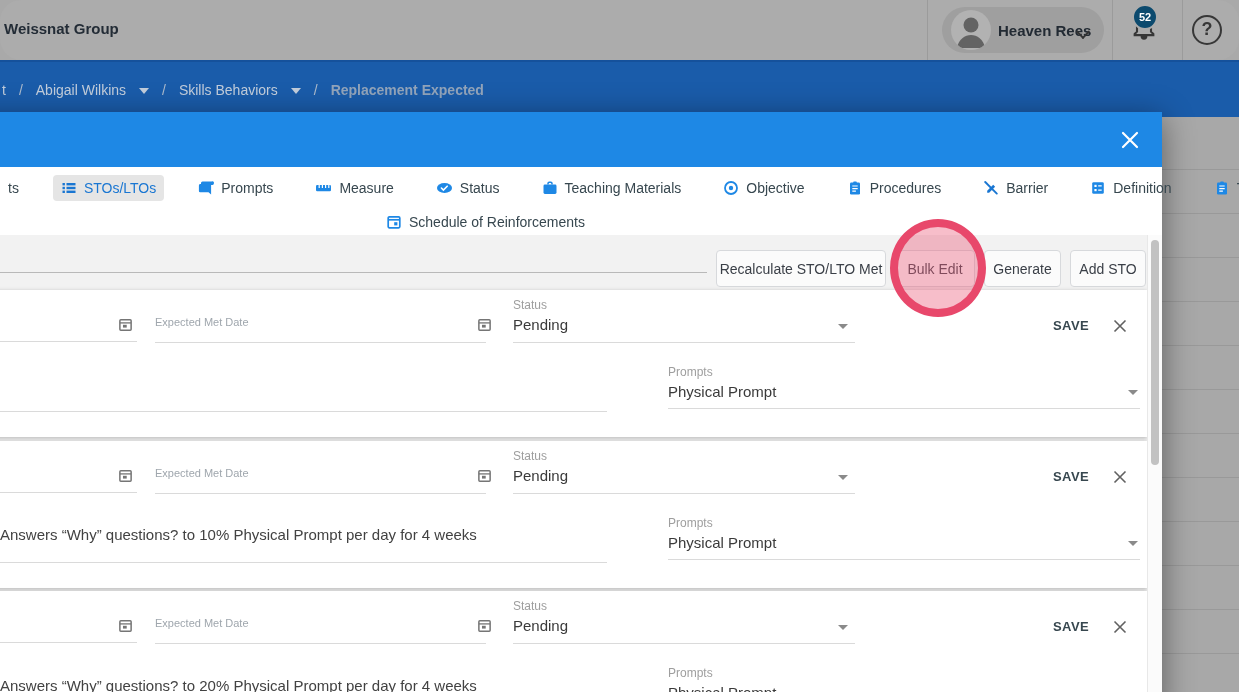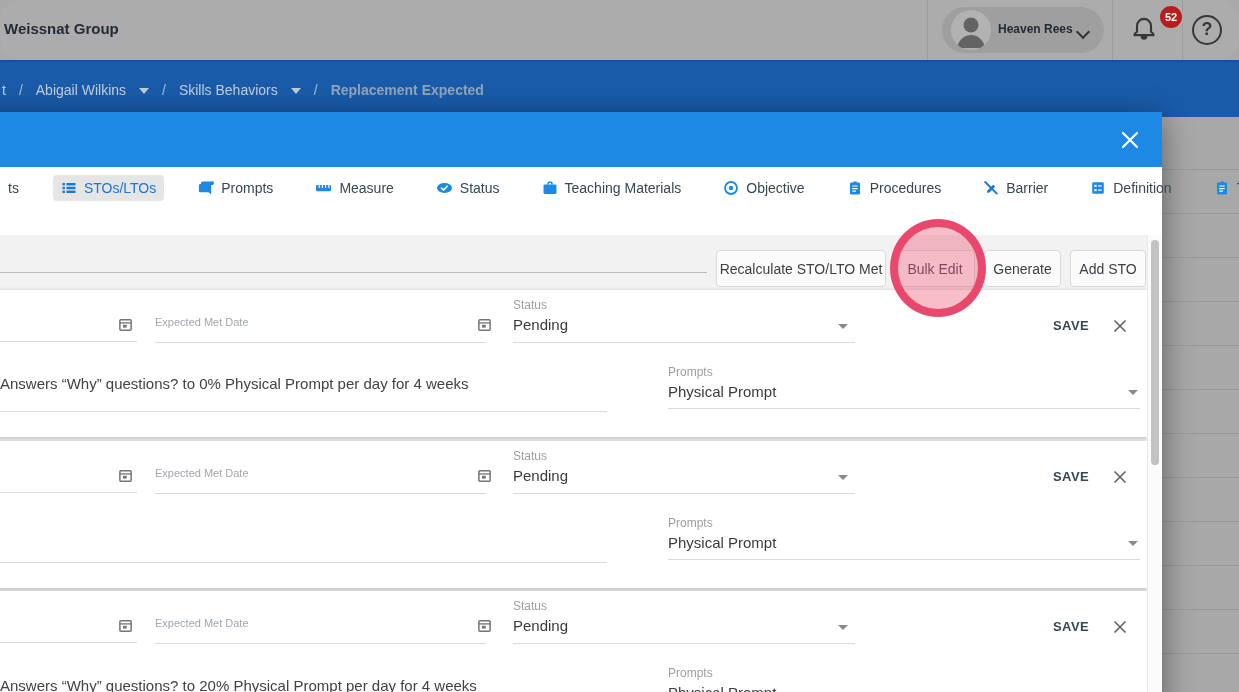--- a/index.html
+++ b/index.html
@@ -8,24 +8,24 @@
     position: relative; overflow: hidden;
     font-family: "Liberation Sans", sans-serif;
     background:#a9a9a9;
   }
   
   .topbar { position:absolute; top:0; left:0; right:0; height:60px; background:#acacac; z-index:1;border-radius:21px; }
   .topbar .company { position:absolute; left:4px; top:20px; font-size:15px; font-weight:700; color:#232c36; }
   .tb-divider { position:absolute; top:0; width:1px; height:60px; background:#9b9b9b; }
   .user-chip { position:absolute; left:942px; top:7px; width:162px; height:46px; border-radius:23px; background:#9f9f9f; }
   .avatar { position:absolute; left:9px; top:3px; width:40px; height:40px; border-radius:50%; background:#b2b2b2; overflow:hidden; }
-  .user-name { position:absolute; left:56px; top:15px; font-size:12px; font-weight:700; color:#222a33; }
+  .user-name { position:absolute; left:56px; top:15px; font-size:15px; font-weight:700; color:#222a33; }
   .chevron-down { position:absolute; left:136px; top:20px; width:10px; height:10px; border-right:2px solid #333; border-bottom:2px solid #333; transform:rotate(45deg); }
   .bell-wrap { position:absolute; left:1130px; top:12px; width:46px; height:40px; }
-  .badge { position:absolute; left:28px; top:-8px; min-width:26px; height:26px; border-radius:13px; background:#b91c1c; border:2px solid #acacac;
+  .badge { position:absolute; left:2px; top:-8px; min-width:26px; height:26px; border-radius:13px; background:#0c4a6e; border:2px solid #acacac;
            color:#fff; font-size:11px; font-weight:700; text-align:center; line-height:22px; }
   .help-wrap { position:absolute; left:1192px; top:15px; width:30px; height:30px; border:2.5px solid #373737; border-radius:50%;
                color:#373737; font-size:18px; font-weight:700; text-align:center; line-height:25px; }
   
   .crumbbar { position:absolute; top:60px; left:0; right:0; height:57px; background:#1a5caa; border-top:2px solid #15519b; z-index:1; }
   .crumbs { position:absolute; left:2px; top:0; height:100%; display:flex; align-items:center; gap:13px; font-size:14px; color:#c3cedc; }
   .crumb-sep { color:#aebccd; }
   .crumb-caret { width:0; height:0; border-left:5px solid transparent; border-right:5px solid transparent; border-top:6px solid #c3cedc; margin-top:2px; }
   .crumb-current { font-weight:700; color:#93a5bb; }
   .toggle { position:absolute; left:1008px; top:82px; width:32px; height:14px; border-radius:7px; background:#2a5b8c; }
@@ -219,20 +219,30 @@
       </div>
       <div class="tab">
         <svg width="16" height="16" viewBox="0 0 16 16">
             <rect x="3" y="2.5" width="10" height="12" rx="1.2" fill="#1e88e5"></rect>
             <rect x="6.2" y="1.4" width="3.6" height="2.2" rx="0.8" fill="#1e88e5"></rect>
             <path d="M5.3 6h5.4M5.3 8.6h5.4M5.3 11.2h3.6" stroke="#fff" stroke-width="1.2"></path>
           </svg>
         <span>Teaching Procedures</span>
       </div>
     </div>
+    <div class="tabs-row2">
+      <div class="tab">
+        <svg width="16" height="16" viewBox="0 0 16 16">
+            <rect x="2.2" y="2.8" width="11.6" height="11" rx="1.2" fill="none" stroke="#1e88e5" stroke-width="1.7"></rect>
+            <path d="M2.2 5.8h11.6" stroke="#1e88e5" stroke-width="1.7"></path>
+            <rect x="8.2" y="8.2" width="3.2" height="3.2" fill="#1e88e5"></rect>
+          </svg>
+        <span>Schedule of Reinforcements</span>
+      </div>
+    </div>
   </div>
 
   <div class="toolbar-underline"></div>
   <button class="btn" style="left:776px;width:170px">Recalculate STO/LTO Met</button>
   <button class="btn" style="left:955px;width:80px">Bulk Edit</button>
   <button class="btn" style="left:1044px;width:77px">Generate</button>
   <button class="btn" style="left:1130px;width:76px">Add STO</button>
 
   <section class="card" style="top:178px">
     <span class="u" style="left:0;width:197px;top:51px"></span>
@@ -252,21 +262,20 @@
         </svg></span>
     <div class="flabel" style="left:573px;top:8px">Status</div>
     <div class="fvalue" style="left:573px;top:26px">Pending</div>
     <span class="caret" style="left:898px;top:34px"></span>
     <span class="u" style="left:573px;width:342px;top:52px"></span>
     <button class="save" style="left:1113px;top:28px">SAVE</button>
     <span class="xclose" style="left:1172px;top:28px">
       <svg width="16" height="16" viewBox="0 0 16 16">
           <path d="M2.5 2.5l11 11M13.5 2.5l-11 11" stroke="#616161" stroke-width="1.6"></path>
         </svg></span>
-    <div class="desc" style="left:60px;top:85px">Answers “Why” questions? to 0% Physical Prompt per day for 4 weeks</div>
     <span class="u" style="left:0;width:667px;top:121px"></span>
     <div class="flabel" style="left:728px;top:75px">Prompts</div>
     <div class="fvalue" style="left:728px;top:93px">Physical Prompt</div>
     <span class="caret" style="left:1188px;top:100px"></span>
     <span class="u" style="left:728px;width:472px;top:118px"></span>
   </section>
 
   <section class="card" style="top:329px">
     <span class="u" style="left:0;width:197px;top:51px"></span>
     <span class="cal" style="left:178px;top:27px">
@@ -285,20 +294,21 @@
         </svg></span>
     <div class="flabel" style="left:573px;top:8px">Status</div>
     <div class="fvalue" style="left:573px;top:26px">Pending</div>
     <span class="caret" style="left:898px;top:34px"></span>
     <span class="u" style="left:573px;width:342px;top:52px"></span>
     <button class="save" style="left:1113px;top:28px">SAVE</button>
     <span class="xclose" style="left:1172px;top:28px">
       <svg width="16" height="16" viewBox="0 0 16 16">
           <path d="M2.5 2.5l11 11M13.5 2.5l-11 11" stroke="#616161" stroke-width="1.6"></path>
         </svg></span>
+    <div class="desc" style="left:60px;top:85px">Answers “Why” questions? to 10% Physical Prompt per day for 4 weeks</div>
     <span class="u" style="left:0;width:667px;top:121px"></span>
     <div class="flabel" style="left:728px;top:75px">Prompts</div>
     <div class="fvalue" style="left:728px;top:93px">Physical Prompt</div>
     <span class="caret" style="left:1188px;top:100px"></span>
     <span class="u" style="left:728px;width:472px;top:118px"></span>
   </section>
 
   <section class="card" style="top:479px;height:160px">
     <span class="u" style="left:0;width:197px;top:51px"></span>
     <span class="cal" style="left:178px;top:27px">

